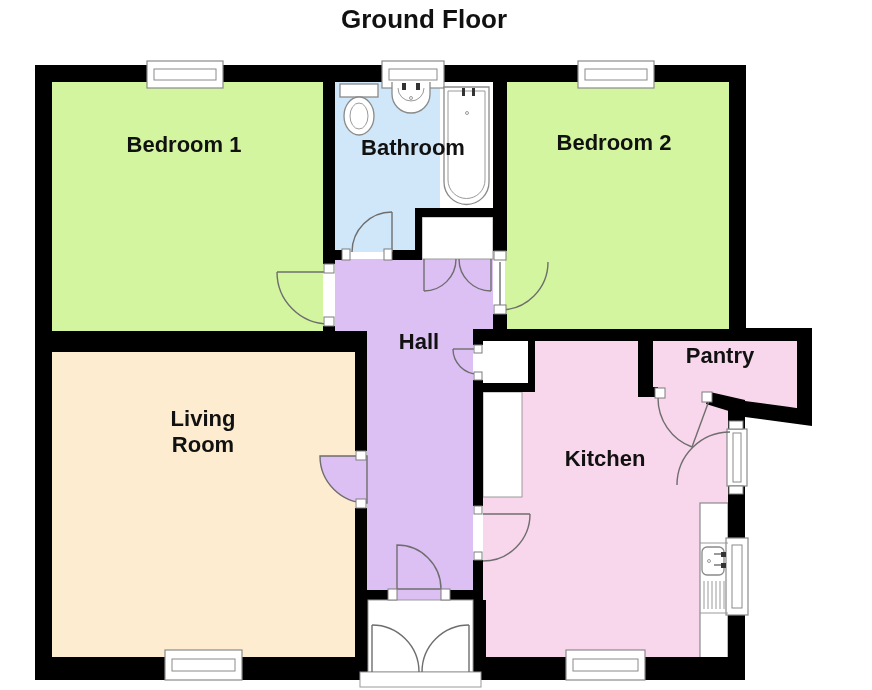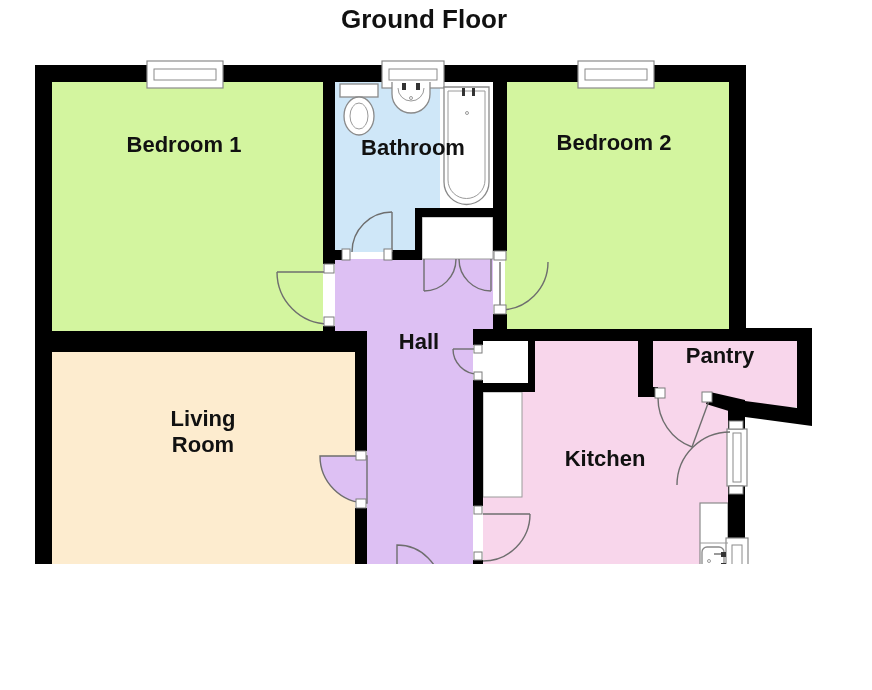--- a/index.html
+++ b/index.html
@@ -1,16 +1,16 @@
 <!DOCTYPE html>
 <html><head>
 <meta charset="utf-8">
 <style>
   html,body{margin:0;padding:0;background:#ffffff;}
-  .stage{position:relative;width:872px;height:564px;background:#ffffff;overflow:hidden;
+  .stage{position:relative;width:872px;height:690px;background:#ffffff;overflow:hidden;
          font-family:"Liberation Sans", sans-serif;}
   svg{position:absolute;left:0;top:0;}
   .wall{fill:#000000;stroke:none;}
   .jamb{fill:#ffffff;stroke:#7d7d7d;stroke-width:1;}
   .win{fill:#ffffff;stroke:#8a8a8a;stroke-width:1.2;}
   .win-in{fill:none;stroke:#8a8a8a;stroke-width:1;}
   .arc{fill:none;stroke:#6e6e6e;stroke-width:1.4;}
   .leaf{fill:none;stroke:#6e6e6e;stroke-width:1.4;}
   .swing{stroke:#6e6e6e;stroke-width:1.4;}
   .fix{fill:#ffffff;stroke:#8a8a8a;stroke-width:1.3;}

